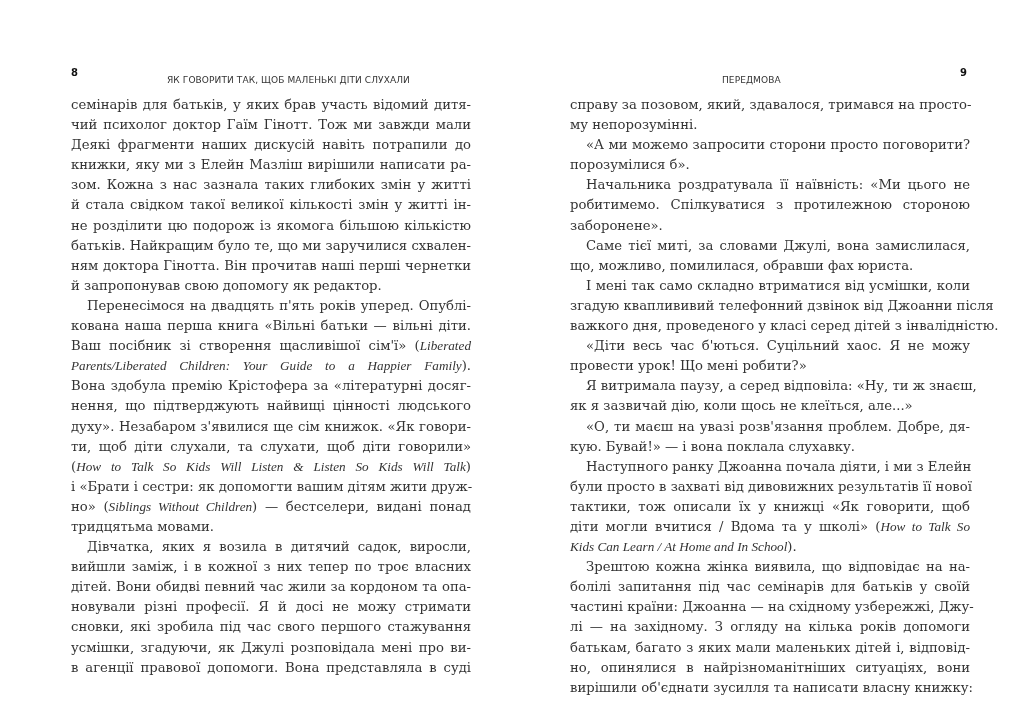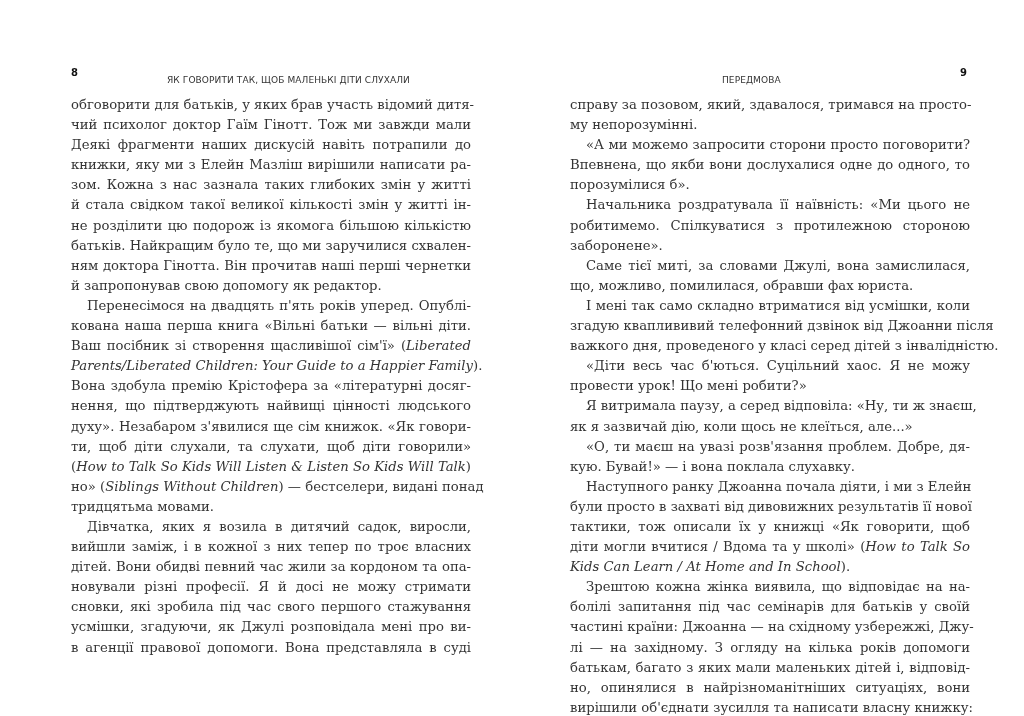--- a/index.html
+++ b/index.html
@@ -20,50 +20,51 @@
   .right .head-title { left: 152px; }
   .body-text {
     position: absolute; top: 95px; left: 0; width: 400px;
     font-family: "DejaVu Serif", serif; font-size: 13.2px; line-height: 20.1px;
     color: #333;
   }
   .line { display: block; text-align: justify; text-align-last: justify; white-space: nowrap; height: 20.1px; overflow: visible; }
   .line.last { text-align-last: left; }
   .line.indent { padding-left: 16px; }
   .line span { }
-  i { font-style: italic; }
+  i { font-style: italic; font-family: Liberation Serif, serif; }
 </style>
 </head>
 <body>
 
 <div class="page left">
   <div class="running-head">
     <span class="folio">8</span>
     <span class="head-title">ЯК ГОВОРИТИ ТАК, ЩОБ МАЛЕНЬКІ ДІТИ СЛУХАЛИ</span>
   </div>
   <div class="body-text" id="left-body">
-      <span class="line"><span>обговорити для батьків, у яких брав участь відомий дитя-</span></span>
+      <span class="line"><span>семінарів для батьків, у яких брав участь відомий дитя-</span></span>
       <span class="line"><span>чий психолог доктор Гаїм Гінотт. Тож ми завжди мали</span></span>
       <span class="line"><span>Деякі фрагменти наших дискусій навіть потрапили до</span></span>
       <span class="line"><span>книжки, яку ми з Елейн Мазліш вирішили написати ра-</span></span>
       <span class="line"><span>зом. Кожна з нас зазнала таких глибоких змін у житті</span></span>
       <span class="line"><span>й стала свідком такої великої кількості змін у житті ін-</span></span>
       <span class="line"><span>не розділити цю подорож із якомога більшою кількістю</span></span>
       <span class="line"><span>батьків. Найкращим було те, що ми заручилися схвален-</span></span>
       <span class="line"><span>ням доктора Гінотта. Він прочитав наші перші чернетки</span></span>
       <span class="line last"><span>й запропонував свою допомогу як редактор.</span></span>
       <span class="line indent"><span>Перенесімося на двадцять п'ять років уперед. Опублі-</span></span>
       <span class="line"><span>кована наша перша книга «Вільні батьки — вільні діти.</span></span>
       <span class="line"><span>Ваш посібник зі створення щасливішої сім'ї» (</span><i>Liberated</i><span></span></span>
       <span class="line"><span></span><i>Parents/Liberated Children: Your Guide to a Happier Family</i><span>).</span></span>
       <span class="line"><span>Вона здобула премію Крістофера за «літературні досяг-</span></span>
       <span class="line"><span>нення, що підтверджують найвищі цінності людського</span></span>
       <span class="line"><span>духу». Незабаром з'явилися ще сім книжок. «Як говори-</span></span>
       <span class="line"><span>ти, щоб діти слухали, та слухати, щоб діти говорили»</span></span>
       <span class="line"><span>(</span><i>How to Talk So Kids Will Listen &amp; Listen So Kids Will Talk</i><span>)</span></span>
+      <span class="line"><span>і «Брати і сестри: як допомогти вашим дітям жити друж-</span></span>
       <span class="line"><span>но» (</span><i>Siblings Without Children</i><span>) — бестселери, видані понад</span></span>
       <span class="line last"><span>тридцятьма мовами.</span></span>
       <span class="line indent"><span>Дівчатка, яких я возила в дитячий садок, виросли,</span></span>
       <span class="line"><span>вийшли заміж, і в кожної з них тепер по троє власних</span></span>
       <span class="line"><span>дітей. Вони обидві певний час жили за кордоном та опа-</span></span>
       <span class="line"><span>новували різні професії. Я й досі не можу стримати</span></span>
       <span class="line"><span>сновки, які зробила під час свого першого стажування</span></span>
       <span class="line"><span>усмішки, згадуючи, як Джулі розповідала мені про ви-</span></span>
       <span class="line"><span>в агенції правової допомоги. Вона представляла в суді</span></span>
     </div>
@@ -71,21 +72,20 @@
 
 <div class="page right">
   <div class="running-head">
     <span class="head-title">ПЕРЕДМОВА</span>
     <span class="folio">9</span>
   </div>
   <div class="body-text" id="right-body">
       <span class="line"><span>справу за позовом, який, здавалося, тримався на просто-</span></span>
       <span class="line last"><span>му непорозумінні.</span></span>
       <span class="line indent"><span>«А ми можемо запросити сторони просто поговорити?</span></span>
-      <span class="line"><span>Впевнена, що якби вони дослухалися одне до одного, то</span></span>
       <span class="line last"><span>порозумілися б».</span></span>
       <span class="line indent"><span>Начальника роздратувала її наївність: «Ми цього не</span></span>
       <span class="line"><span>робитимемо. Спілкуватися з протилежною стороною</span></span>
       <span class="line last"><span>заборонене».</span></span>
       <span class="line indent"><span>Саме тієї миті, за словами Джулі, вона замислилася,</span></span>
       <span class="line last"><span>що, можливо, помилилася, обравши фах юриста.</span></span>
       <span class="line indent"><span>І мені так само складно втриматися від усмішки, коли</span></span>
       <span class="line"><span>згадую кваплививий телефонний дзвінок від Джоанни після</span></span>
       <span class="line last"><span>важкого дня, проведеного у класі серед дітей з інвалідністю.</span></span>
       <span class="line indent"><span>«Діти весь час б'ються. Суцільний хаос. Я не можу</span></span>

